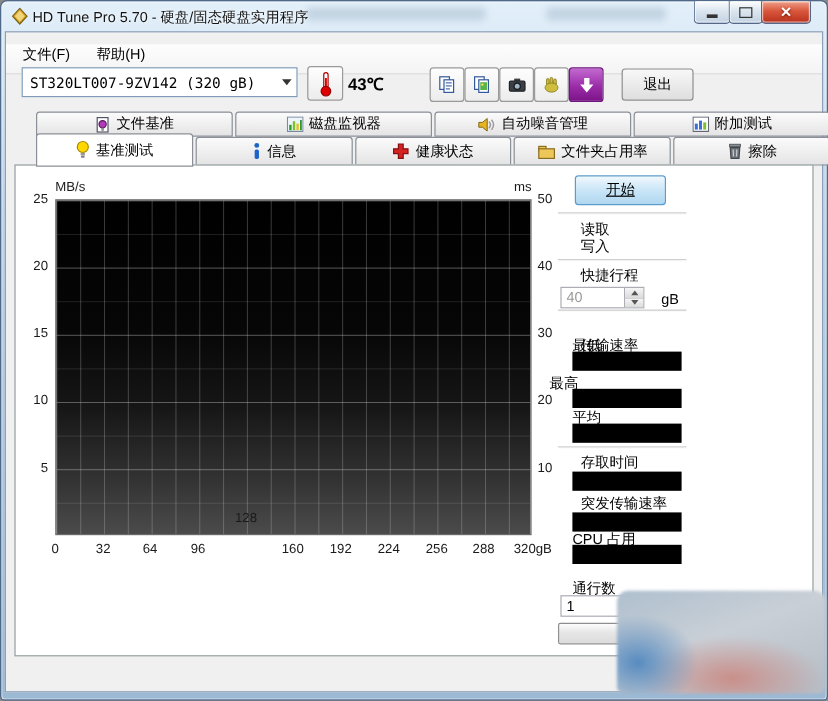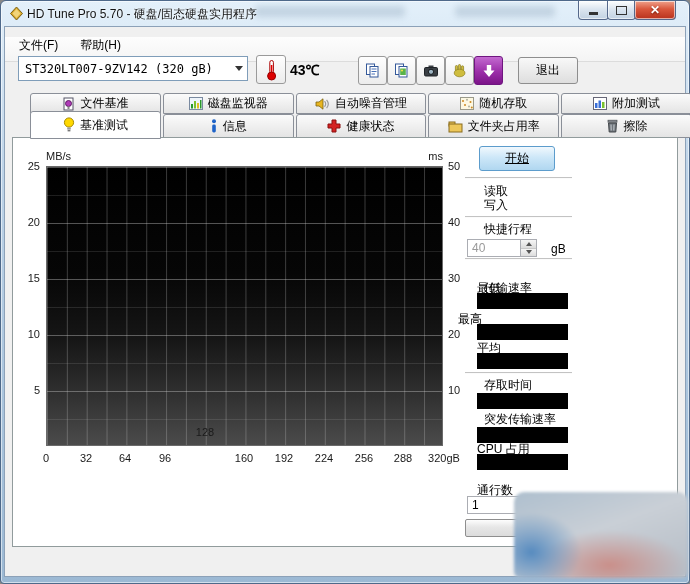--- a/index.html
+++ b/index.html
@@ -202,32 +202,20 @@
     <div class="tab">
       <svg width="15" height="14" viewBox="0 0 15 14">
         <polygon points="1,5 4,5 8,1.8 8,12.2 4,9 1,9" fill="#e8b520" stroke="#7a6210" stroke-width=".8"></polygon>
         <path d="M9.5,4.2 q2.4,2.8 0,5.6" fill="none" stroke="#9a9a9a" stroke-width="1.2"></path>
         <path d="M11.6,2.8 q3.4,4.2 0,8.4" fill="none" stroke="#9a9a9a" stroke-width="1.2"></path>
       </svg>
       <span>自动噪音管理</span>
     </div>
     <div class="tab">
       <svg width="14" height="13" viewBox="0 0 14 13">
-        <rect x="0.5" y="0.5" width="13" height="12" fill="#fdf8e2" stroke="#9a9a8a"></rect>
-        <circle cx="3" cy="4" r="1" fill="#cc8820"></circle>
-          <circle cx="7" cy="2.8" r="1" fill="#b0b0a0"></circle>
-        <circle cx="10.5" cy="5" r="1" fill="#cc8820"></circle>
-          <circle cx="5" cy="8" r="1" fill="#cc8820"></circle>
-        <circle cx="9" cy="9.5" r="1" fill="#b0b0a0"></circle>
-          <circle cx="11.8" cy="10.5" r="1" fill="#cc8820"></circle>
-      </svg>
-      <span>随机存取</span>
-    </div>
-    <div class="tab">
-      <svg width="14" height="13" viewBox="0 0 14 13">
         <rect x="0.5" y="0.5" width="13" height="12" fill="#fff" stroke="#667"></rect>
         <rect x="2" y="6" width="2.5" height="5" fill="#3a6fd8"></rect>
         <rect x="5.5" y="3.5" width="2.5" height="7.5" fill="#3a6fd8"></rect>
         <rect x="9" y="5" width="2.5" height="6" fill="#7ac12f"></rect>
       </svg>
       <span>附加测试</span>
     </div>
   </div>
 
   <div class="abs tabrow" style="left:14px;top:114px;width:662px;height:24px;align-items:flex-end">

